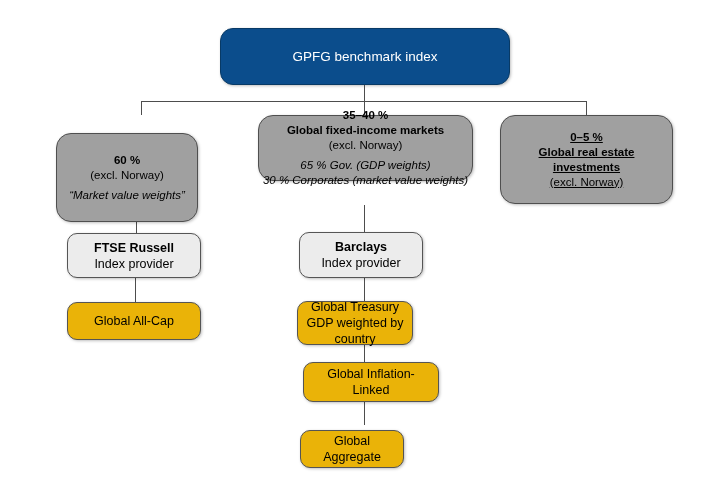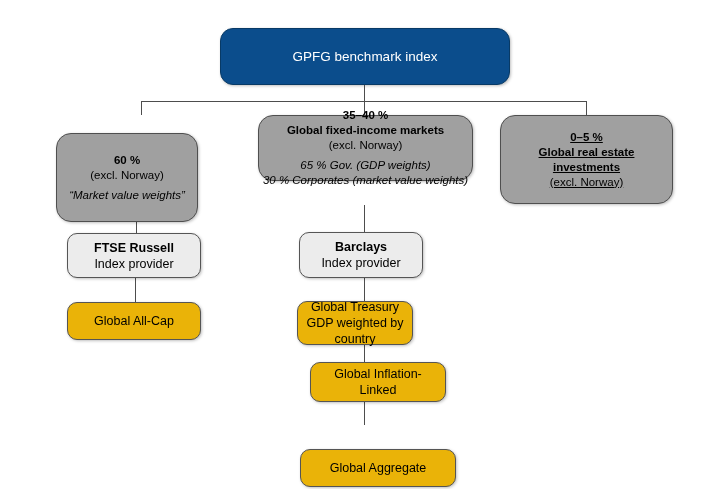--- a/index.html
+++ b/index.html
@@ -64,22 +64,22 @@
   .index-node {
     background: #eab308;
     border: 1px solid #555555;
     border-radius: 10px;
     font-size: 12.5px;
     line-height: 16px;
     padding: 0 6px;
   }
   #node-allcap    { left: 67px;  top: 302px; width: 134px; height: 38px; }
   #node-treasury  { left: 297px; top: 301px; width: 116px; height: 44px; }
-  #node-inflation { left: 310px; top: 362px; width: 136px; height: 40px; }
-  #node-aggregate { left: 300px; top: 449px; width: 156px; height: 38px; }
+  #node-inflation { left: 303px; top: 362px; width: 136px; height: 40px; }
+  #node-aggregate { left: 300px; top: 430px; width: 104px; height: 38px; }
   .line {
     position: absolute;
     background: #4d4d4d;
   }
   #line-root-drop  { left: 364px; top: 85px;  width: 1px;   height: 17px; }
   #line-horizontal { left: 141px; top: 101px; width: 446px; height: 1px;  }
   #line-col1-drop  { left: 141px; top: 102px; width: 1px;   height: 13px; }
   #line-col2-drop  { left: 364px; top: 102px; width: 1px;   height: 13px; }
   #line-col3-drop  { left: 586px; top: 102px; width: 1px;   height: 13px; }
   #line-c1-a { left: 136px; top: 204px; width: 1px; height: 29px; }

